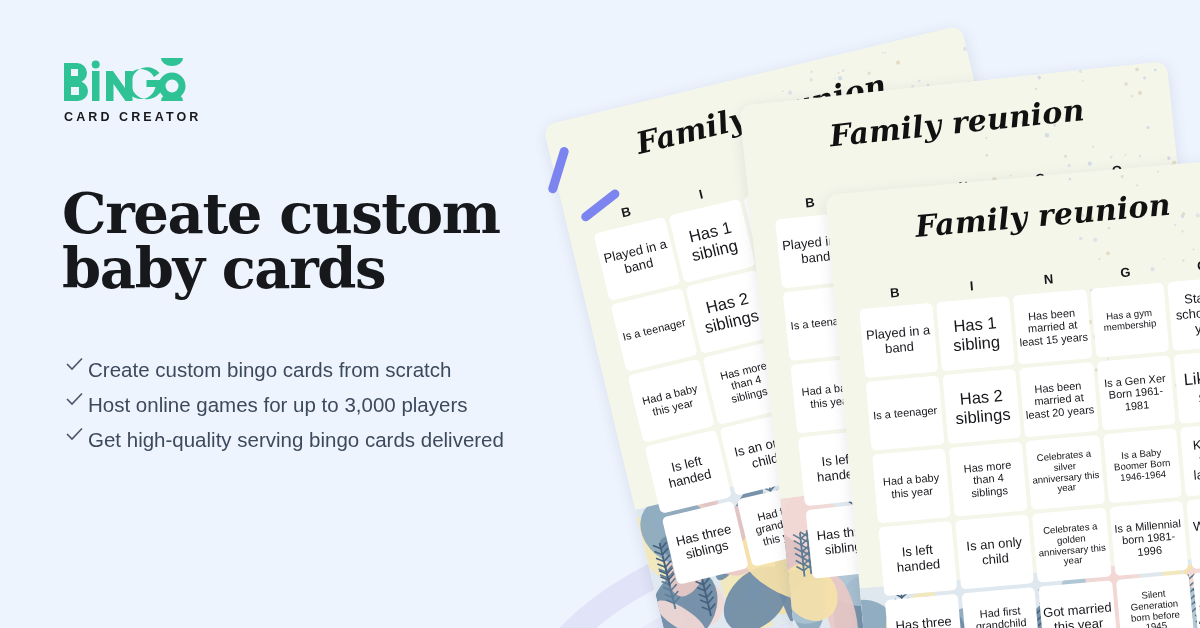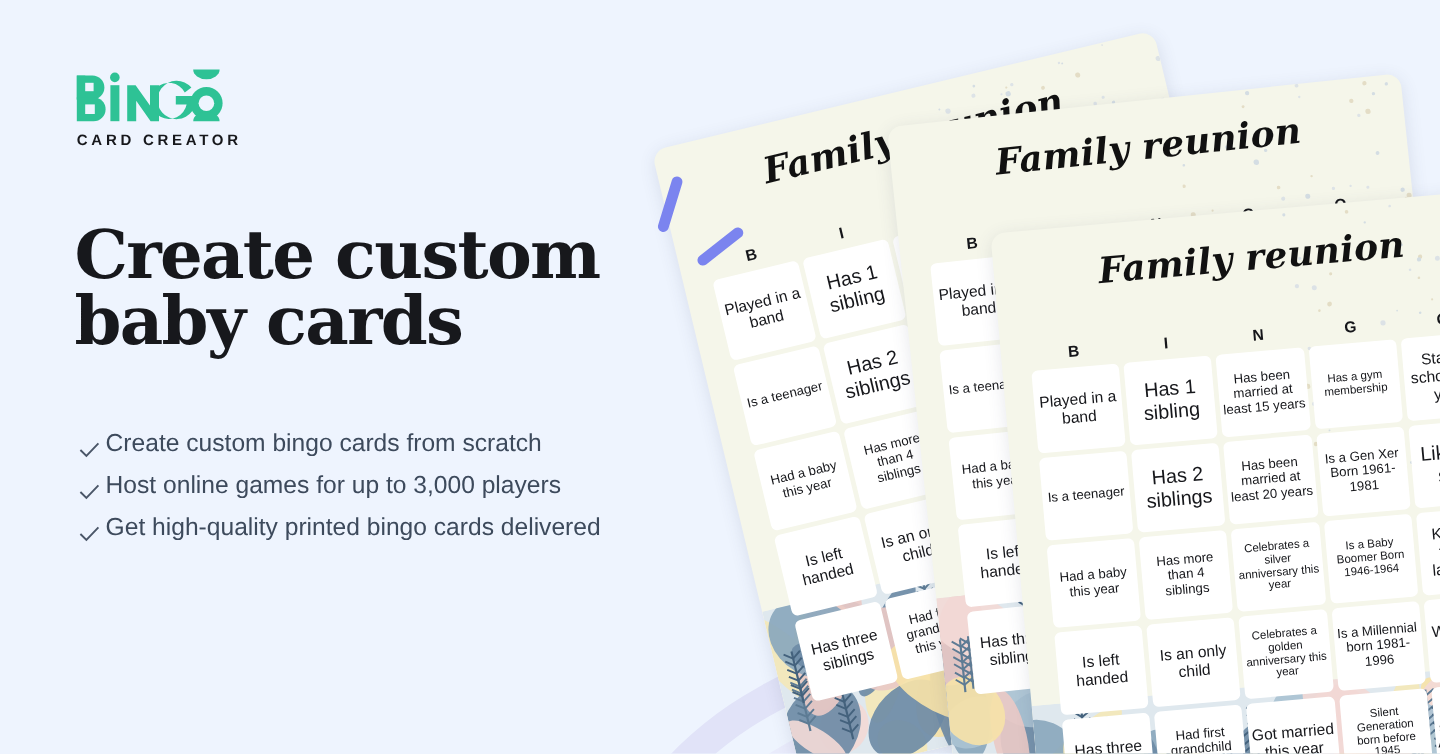--- a/index.html
+++ b/index.html
@@ -52,21 +52,21 @@
     color:#17181c;
     width:520px;
   }
   #headline .hl-line { display:block; white-space:nowrap; }
 
   
   #sparkle { position:absolute; left:486px; top:140px; z-index:6; }
 
   
   #bullets { position:absolute; left:4px; top:358px; }
-  .bullet-row { display:flex; align-items:flex-end; margin-bottom:10.5px; }
+  .bullet-row { display:flex; align-items:flex-start; margin-bottom:10.5px; }
   .bullet-check {
     width:22px; flex:none; color:#4a5668; font-size:17px; line-height:1;
     position:relative; top:-1px;
   }
   .bullet-check svg { display:block; }
   .bullet-text {
     font-size:20.5px; color:#3d4a5c; line-height:1.2; white-space:nowrap;
   }
 
   
@@ -201,21 +201,21 @@
           </svg>
       </span>
       <span class="bullet-text">Host online games for up to 3,000 players</span>
     </li>
     <li class="bullet-row">
       <span class="bullet-check">
         <svg width="17" height="14" viewBox="0 0 17 14">
             <path d="M1 7 L6 12 L16 1.5" fill="none" stroke="#4a5668" stroke-width="1.6"></path>
           </svg>
       </span>
-      <span class="bullet-text">Get high-quality printed bingo cards delivered</span>
+      <span class="bullet-text">Get high-quality serving bingo cards delivered</span>
     </li>
   </ul>
 </div>
 
 <div id="cards">
   <div class="card" id="card-back">
       <div class="card-inner">
         <div class="card-speckle"><svg width="190" height="250" viewBox="0 0 190 250">
             <circle cx="123.5" cy="226.1" r="1.2" fill="#b9c9dd"></circle>
             <circle cx="43.4" cy="189.9" r="1.0" fill="#b9c9dd"></circle>

